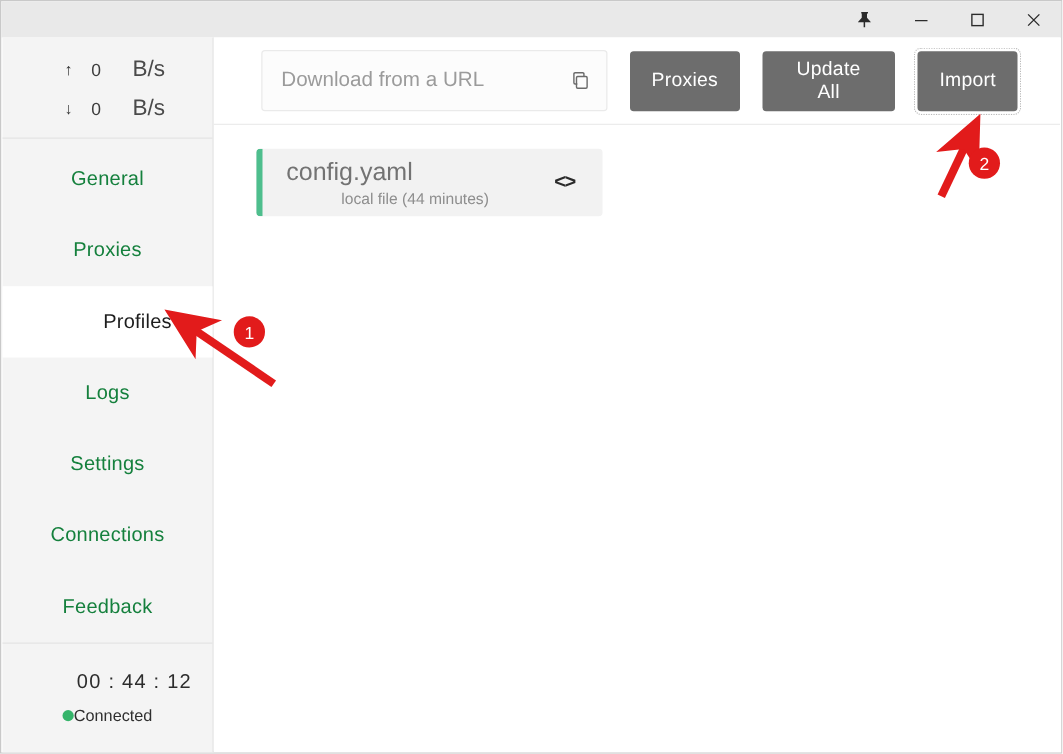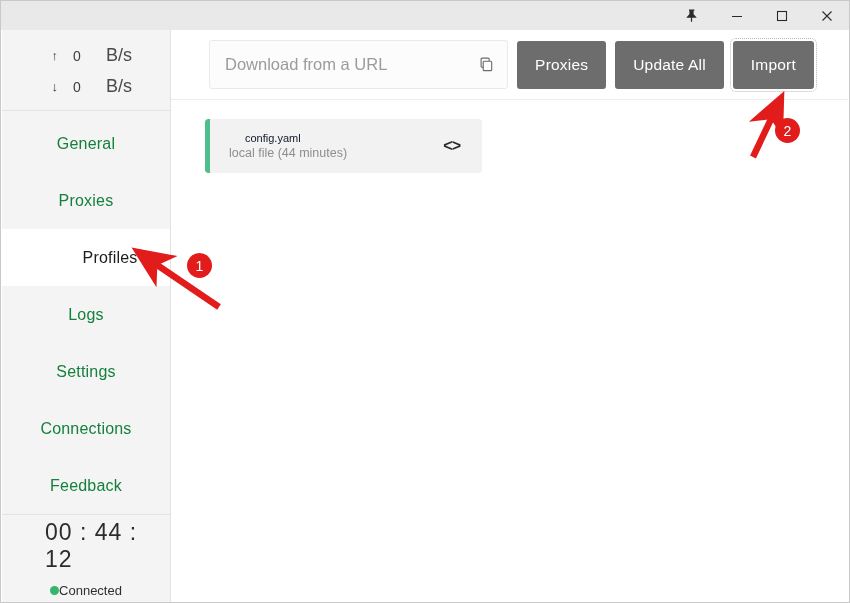--- a/index.html
+++ b/index.html
@@ -110,21 +110,21 @@
   .status-box {
     border-top: 1px solid #e4e4e4;
     height: 90px;
     display: flex;
     flex-direction: column;
     align-items: center;
     justify-content: center;
     gap: 10px;
   }
   .timer {
-    font-size: 23px;
+    font-size: 16px;
     color: #2c2c2c;
     letter-spacing: 1px;
     padding-left: 43px;
   }
   .conn {
     display: flex;
     align-items: center;
     font-size: 13px;
     color: #2f2f2f;
   }
@@ -143,21 +143,21 @@
     left: 170px;
     right: 1px;
     bottom: 1px;
     background: #ffffff;
   }
   .toolbar {
     height: 70px;
     display: flex;
     align-items: center;
     padding: 0 34px 0 38px;
-    gap: 9px;
+    gap: 18px;
     box-sizing: border-box;
     border-bottom: 1px solid #ececec;
   }
   .url-field {
     position: relative;
     flex: 1 1 auto;
     height: 49px;
     background: #fcfcfc;
     border: 1px solid #eaeaea;
     border-radius: 3px;
@@ -236,27 +236,27 @@
     border-radius: 3px 0 0 3px;
   }
   .card-texts {
     flex: 1 1 auto;
     display: flex;
     flex-direction: column;
     gap: 2px;
     min-width: 0;
   }
   .card-title {
-    font-size: 11px;
-    color: #0f172a;
-    margin-left: 16px;
+    font-size: 20px;
+    color: #737373;
   }
   .card-sub {
     font-size: 12.5px;
     color: #8e8e8e;
+    margin-left: 44px;
   }
   .code-icon {
     flex: 0 0 auto;
     color: #2b2b2b;
     font-size: 16px;
     font-weight: bold;
     letter-spacing: -1px;
     display: flex;
     align-items: center;
   }

